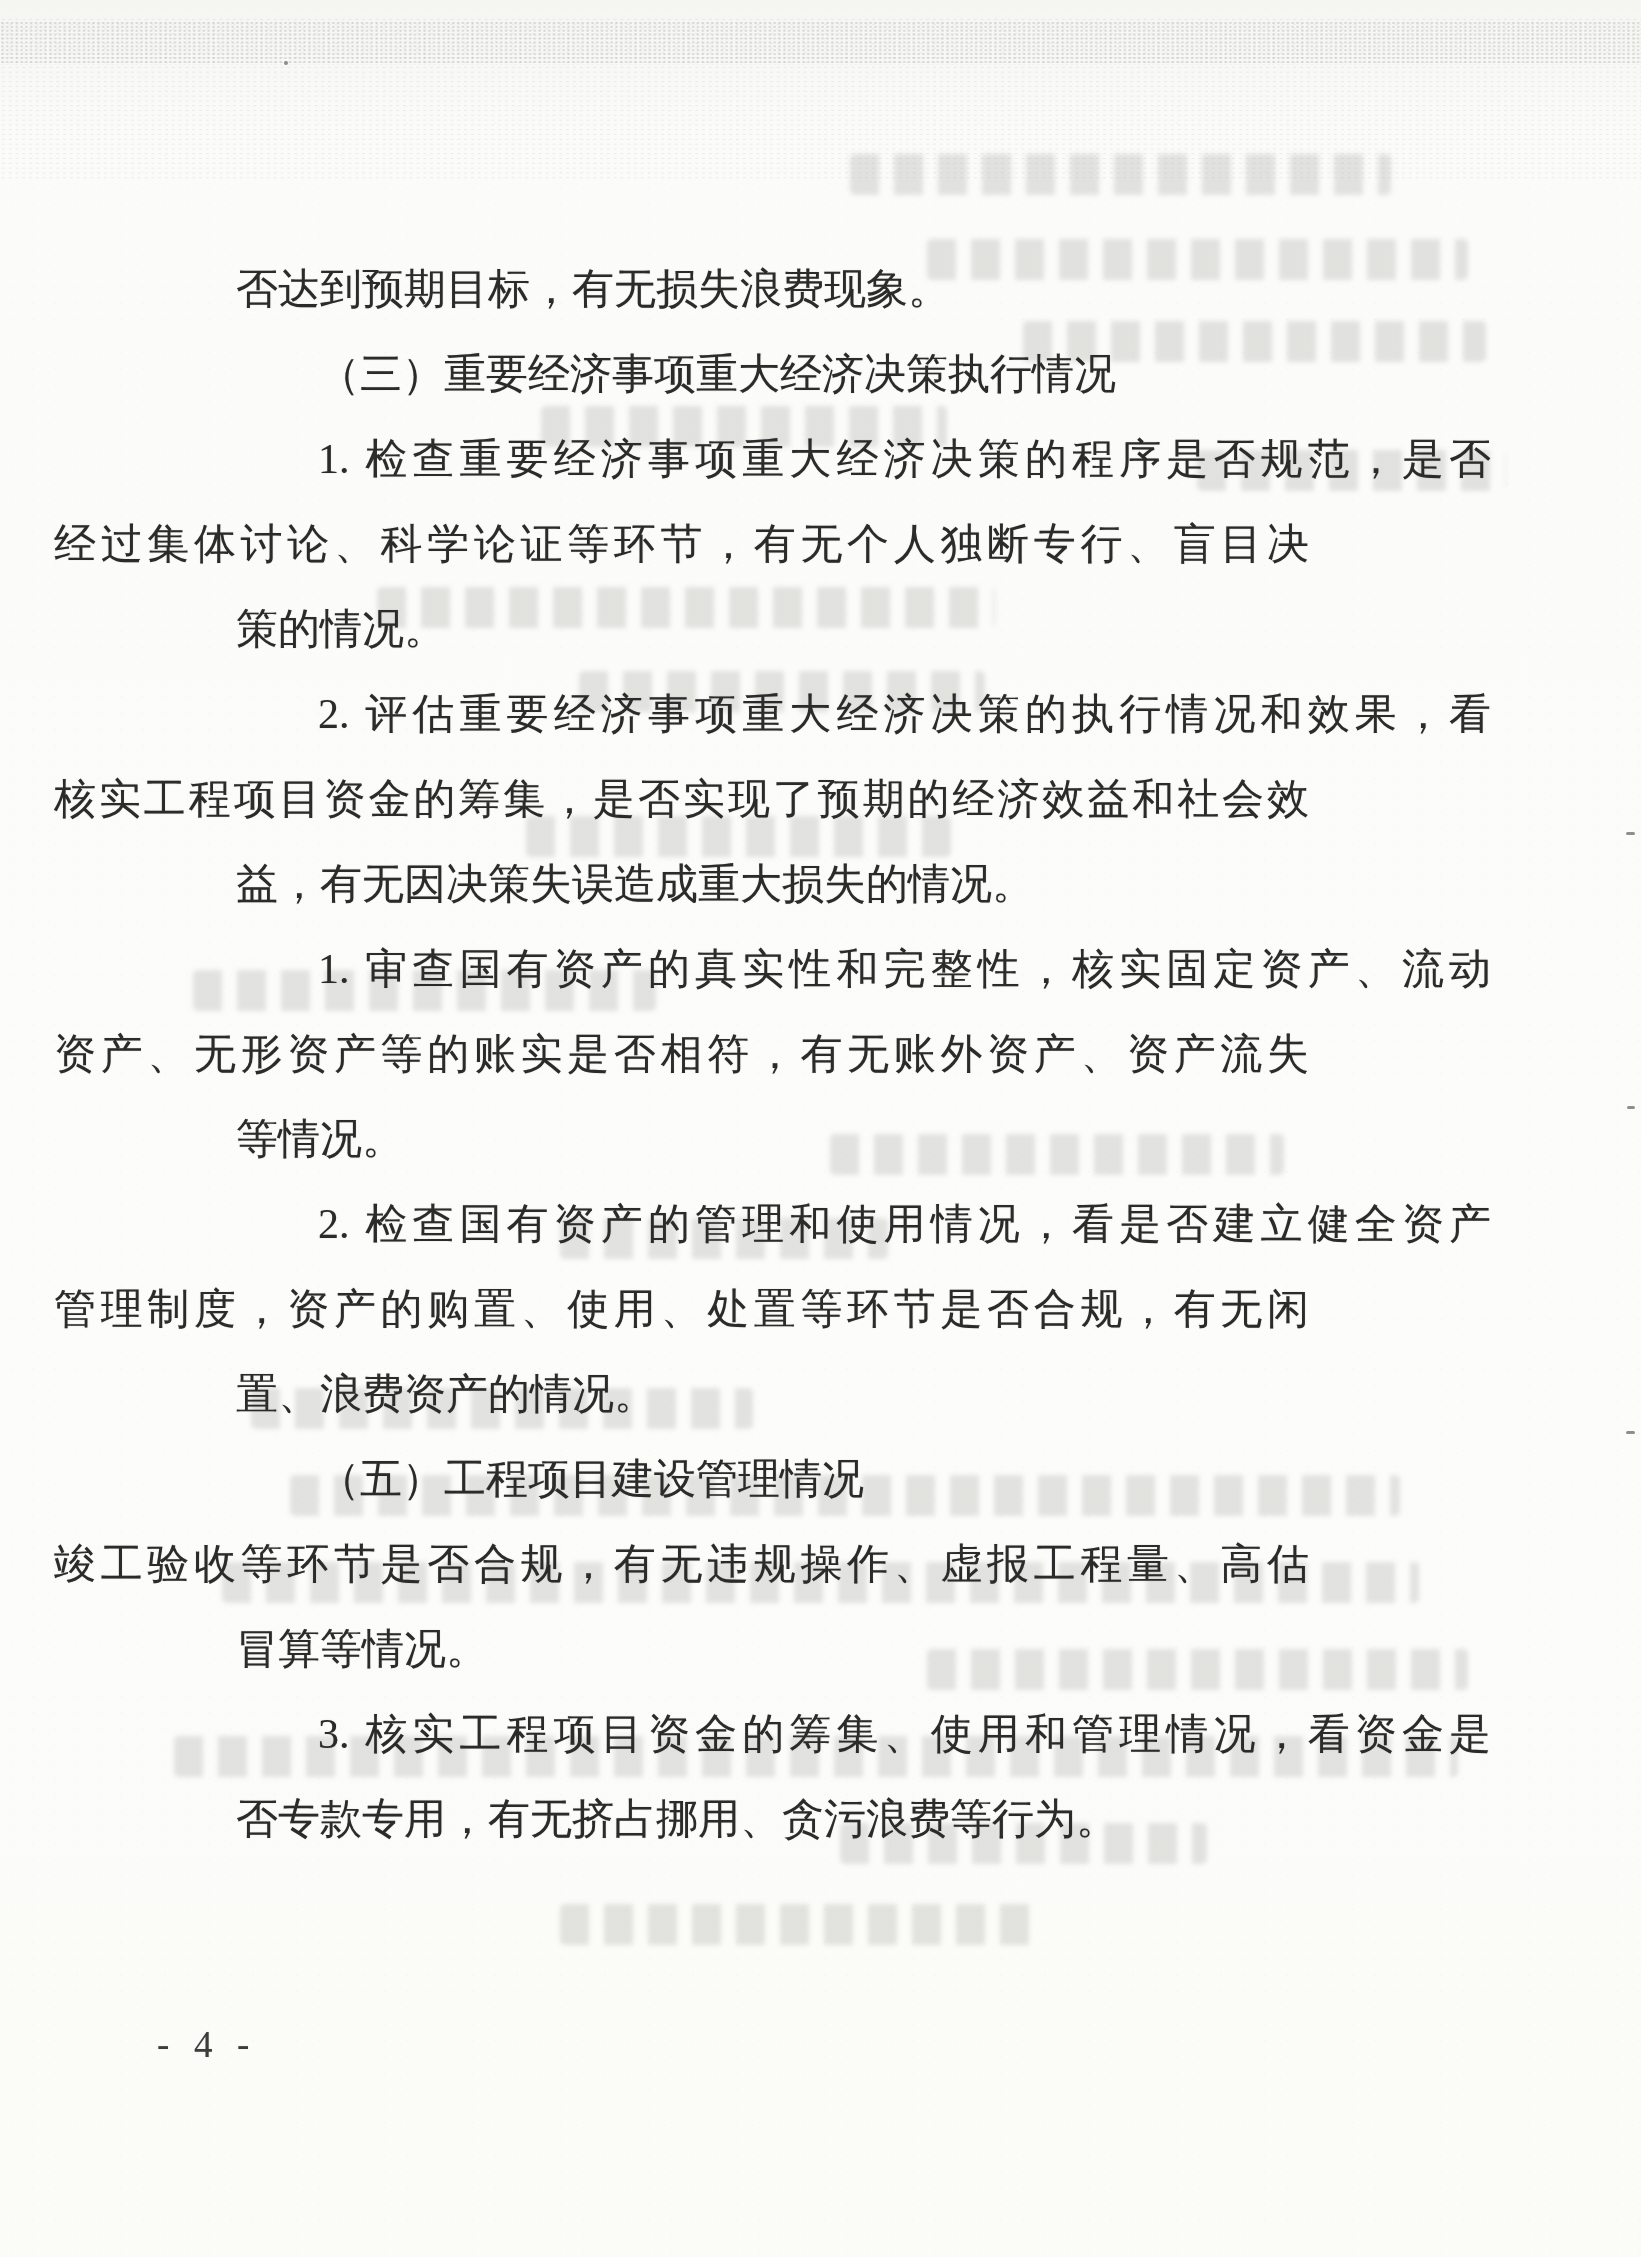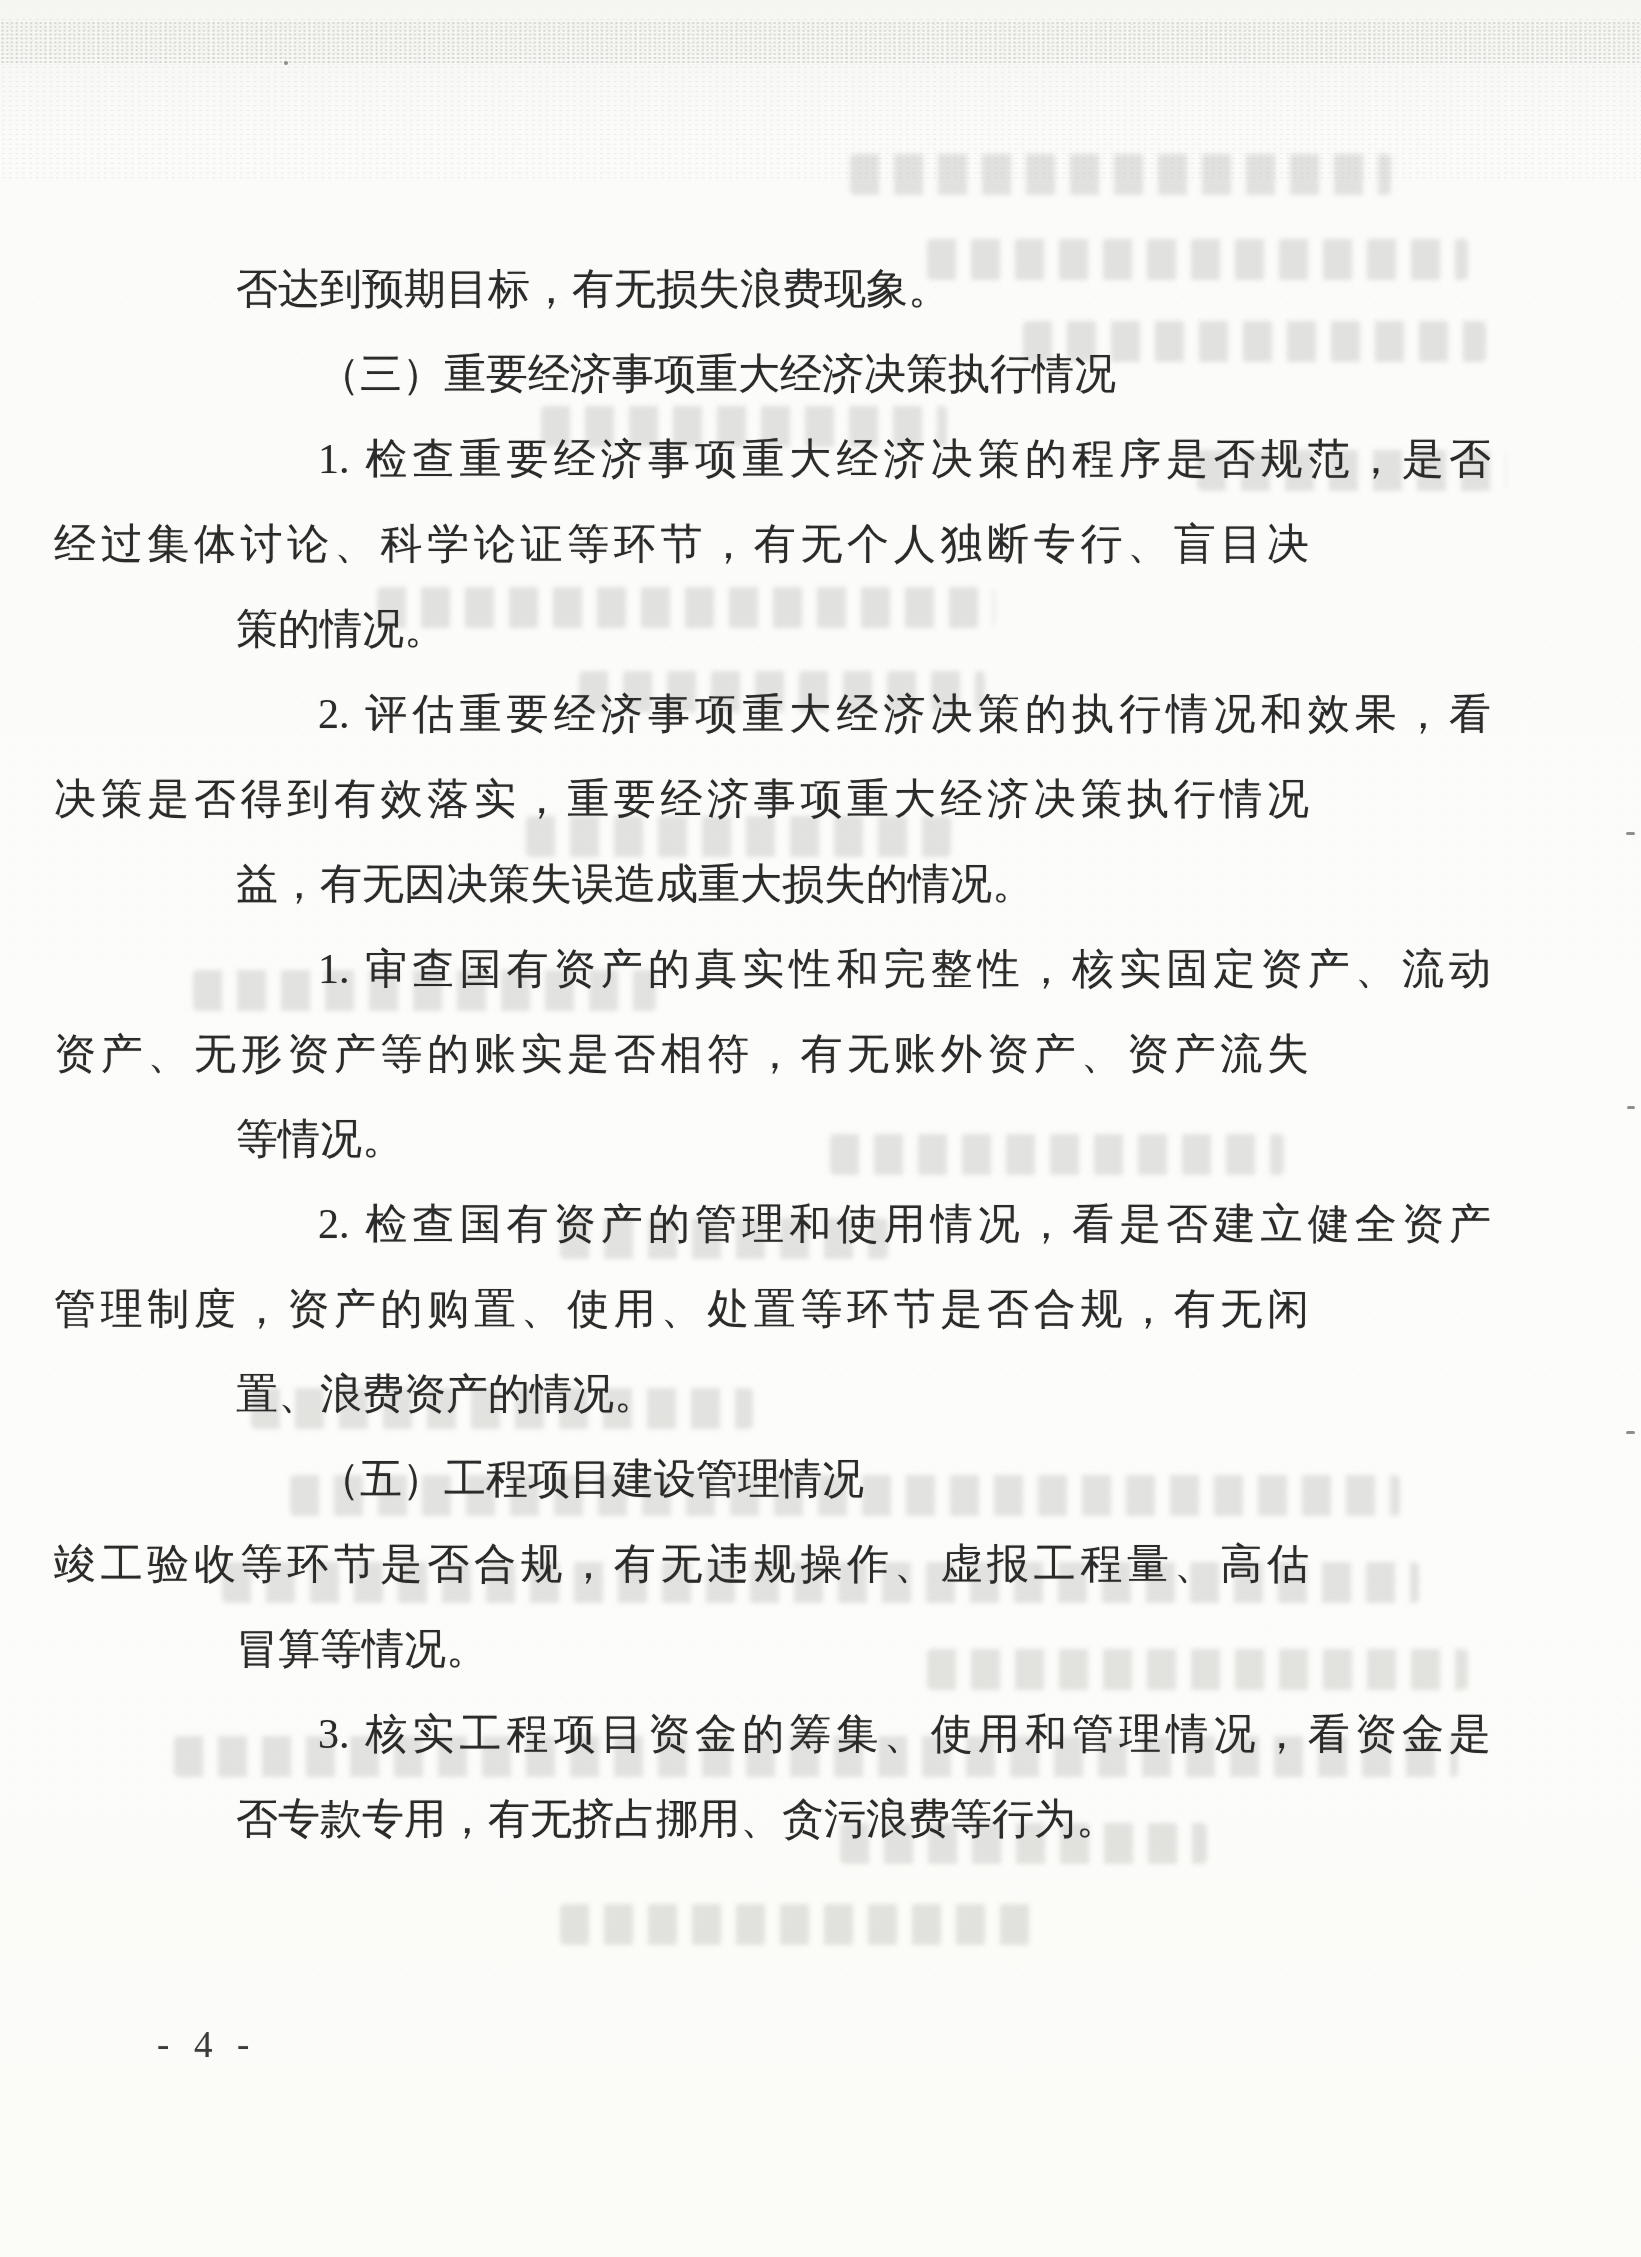--- a/index.html
+++ b/index.html
@@ -97,21 +97,21 @@
   <div class="speck" style="left:1626px; top:1431px; width:8.7px; height:2.9px;"></div>
   <div class="speck" style="left:284px;  top:61px;   width:3.9px; height:3.9px;"></div>
 
   <div class="text-block">
     <p class="line l-body">否达到预期目标，有无损失浪费现象。</p>
     <p class="line l-indent">（三）重要经济事项重大经济决策执行情况</p>
     <p class="line l-indent l-full-indent">1. 检查重要经济事项重大经济决策的程序是否规范，是否</p>
     <p class="line l-body l-full-body">经过集体讨论、科学论证等环节，有无个人独断专行、盲目决</p>
     <p class="line l-body">策的情况。</p>
     <p class="line l-indent l-full-indent">2. 评估重要经济事项重大经济决策的执行情况和效果，看</p>
-    <p class="line l-body l-full-body">决策是否得到有效落实，重要经济事项重大经济决策执行情况</p>
+    <p class="line l-body l-full-body">核实工程项目资金的筹集，是否实现了预期的经济效益和社会效</p>
     <p class="line l-body">益，有无因决策失误造成重大损失的情况。</p>
     <p class="line l-indent l-full-indent">1. 审查国有资产的真实性和完整性，核实固定资产、流动</p>
     <p class="line l-body l-full-body">资产、无形资产等的账实是否相符，有无账外资产、资产流失</p>
     <p class="line l-body">等情况。</p>
     <p class="line l-indent l-full-indent">2. 检查国有资产的管理和使用情况，看是否建立健全资产</p>
     <p class="line l-body l-full-body">管理制度，资产的购置、使用、处置等环节是否合规，有无闲</p>
     <p class="line l-body">置、浪费资产的情况。</p>
     <p class="line l-indent">（五）工程项目建设管理情况</p>
     <p class="line l-body l-full-body">竣工验收等环节是否合规，有无违规操作、虚报工程量、高估</p>
     <p class="line l-body">冒算等情况。</p>

